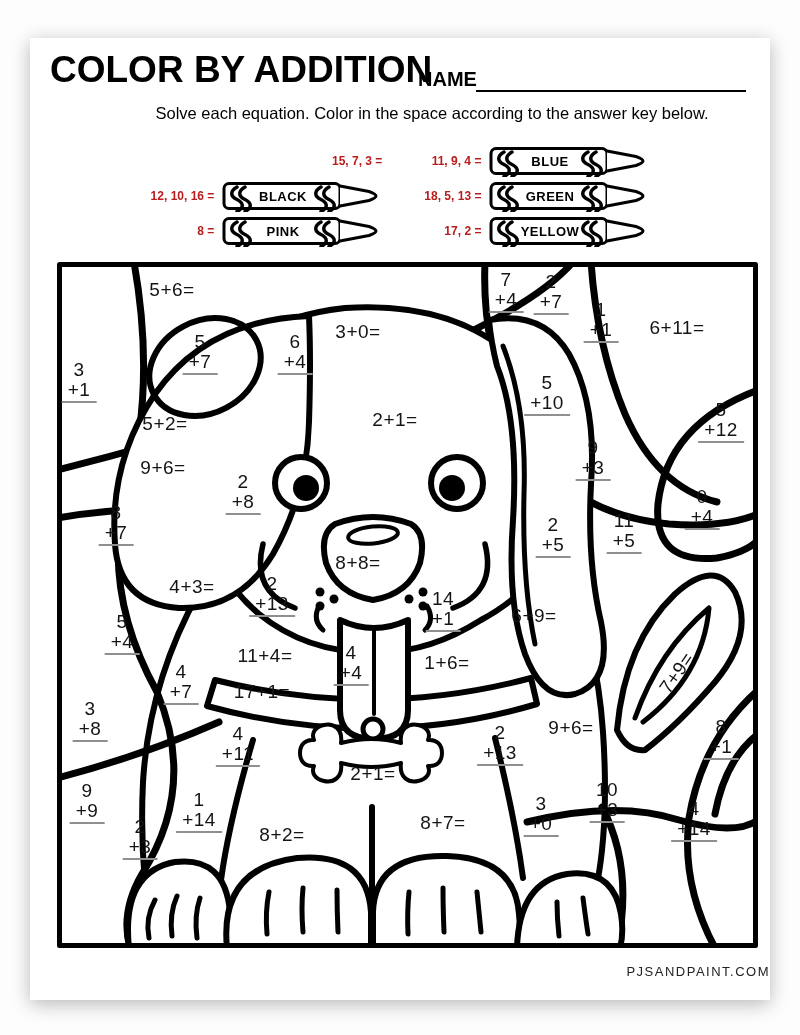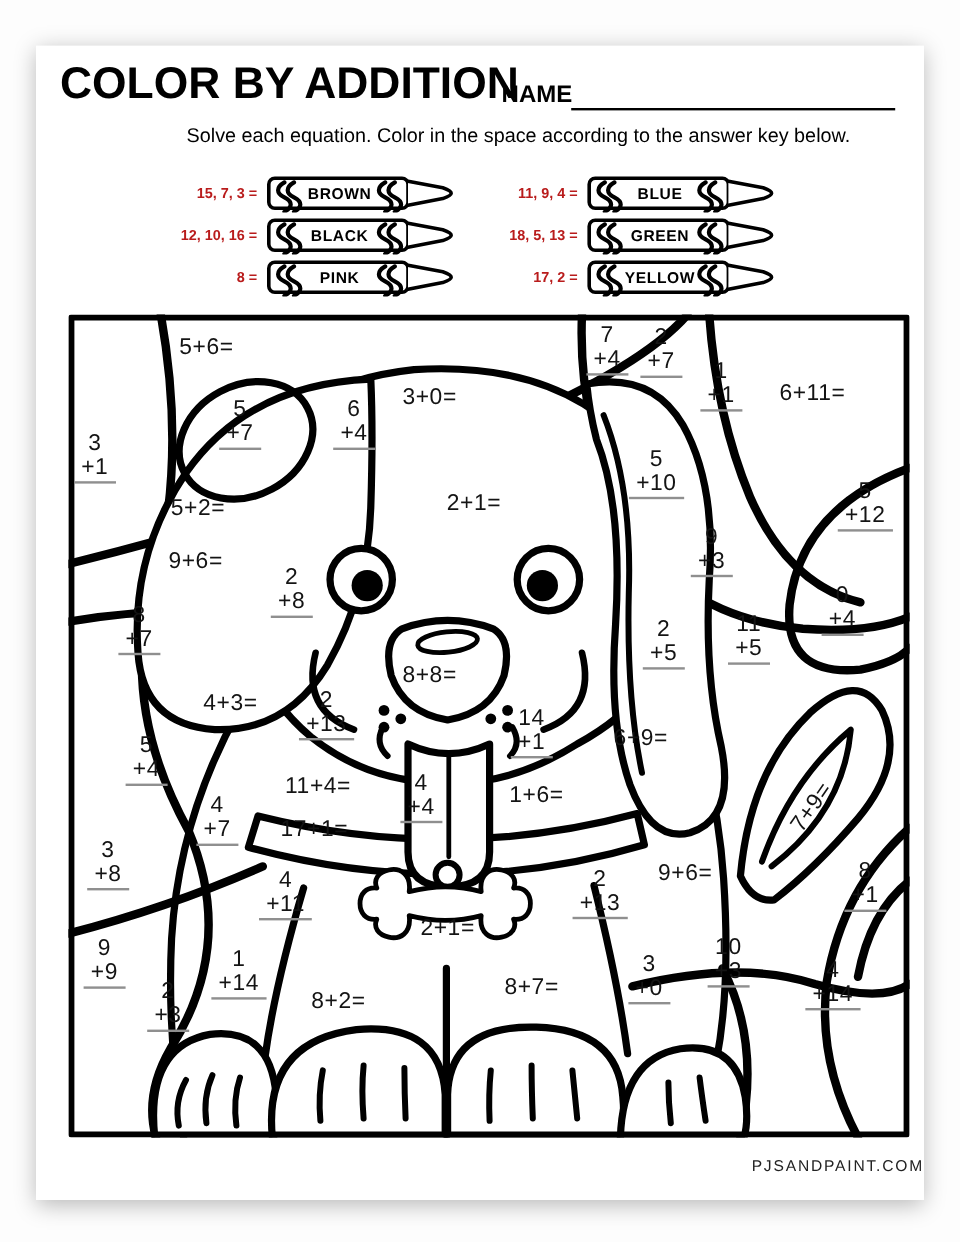--- a/index.html
+++ b/index.html
@@ -43,32 +43,20 @@
       <h1 class="title">COLOR BY ADDITION</h1>
       <span class="name-label">NAME</span>
       <div class="name-line"></div>
       <div class="instr">Solve each equation. Color in the space according to the answer key below.</div>
     </div>
 
     <div class="key">
       <div class="key-col">
           <div class="key-row">
        <span class="key-eq">15, 7, 3 =</span>
-       <span class="crayon-wrap">
-  <svg width="160" height="32" viewBox="0 0 160 32">
-    <g fill="none" stroke="#000" stroke-linecap="round" stroke-linejoin="round">
-      <rect x="2" y="3.5" width="116" height="25" rx="5" fill="#fff" stroke-width="3"></rect>
-      <path stroke-width="3.5" d="M15 7 c-7 4 -7 9 0 12.5 c7 3.5 7 8.5 0 12"></path>
-      <path stroke-width="3.5" d="M23 7 c-7 4 -7 9 0 12.5 c7 3.5 7 8.5 0 12"></path>
-      <path stroke-width="3.5" d="M99 7 c-7 4 -7 9 0 12.5 c7 3.5 7 8.5 0 12"></path>
-      <path stroke-width="3.5" d="M107 7 c-7 4 -7 9 0 12.5 c7 3.5 7 8.5 0 12"></path>
-      <path stroke-width="3" fill="#fff" d="M118 6 L147 11.5 Q154 14 154 16 Q154 18 147 20.5 L118 26"></path>
-    </g>
-    <text class="crayon-label" x="61" y="20.5" text-anchor="middle" font-family="Liberation Sans, sans-serif" font-size="13" font-weight="bold" fill="#000">BROWN</text>
-  </svg></span>
      </div>
           <div class="key-row">
        <span class="key-eq">12, 10, 16 =</span>
        <span class="crayon-wrap">
   <svg width="160" height="32" viewBox="0 0 160 32">
     <g fill="none" stroke="#000" stroke-linecap="round" stroke-linejoin="round">
       <rect x="2" y="3.5" width="116" height="25" rx="5" fill="#fff" stroke-width="3"></rect>
       <path stroke-width="3.5" d="M15 7 c-7 4 -7 9 0 12.5 c7 3.5 7 8.5 0 12"></path>
       <path stroke-width="3.5" d="M23 7 c-7 4 -7 9 0 12.5 c7 3.5 7 8.5 0 12"></path>
       <path stroke-width="3.5" d="M99 7 c-7 4 -7 9 0 12.5 c7 3.5 7 8.5 0 12"></path>

